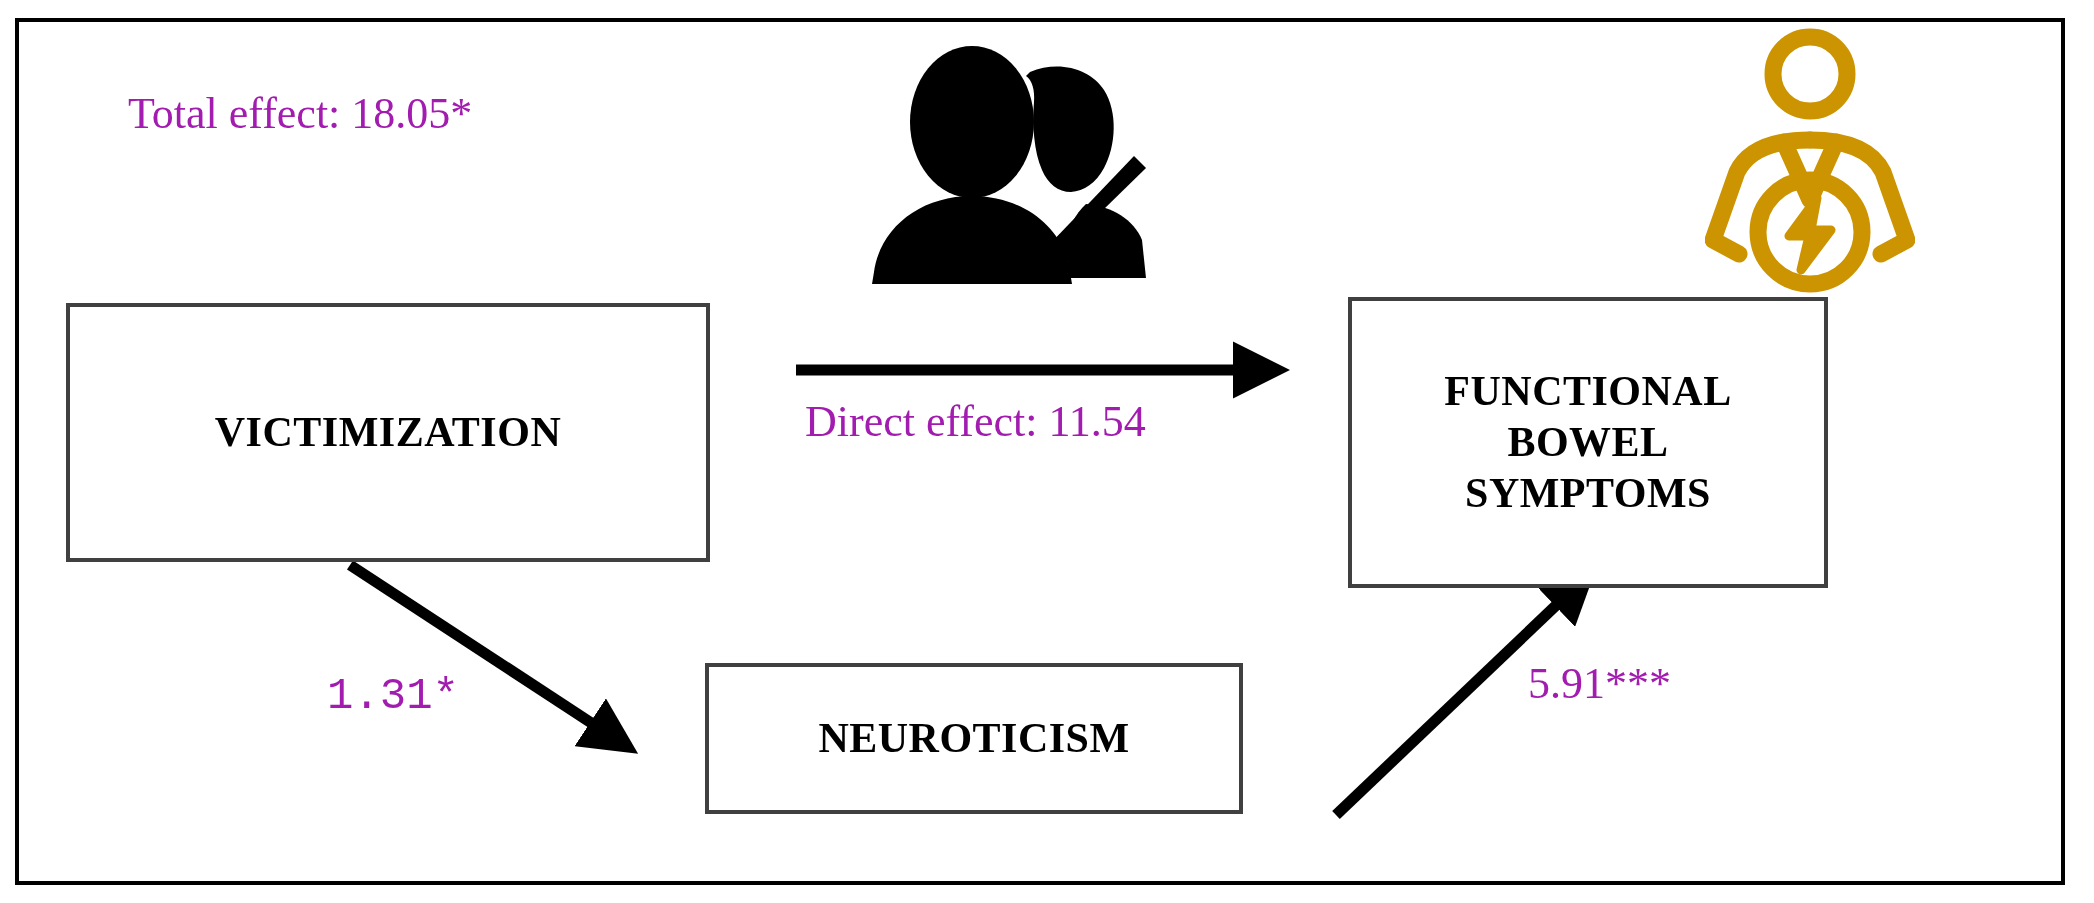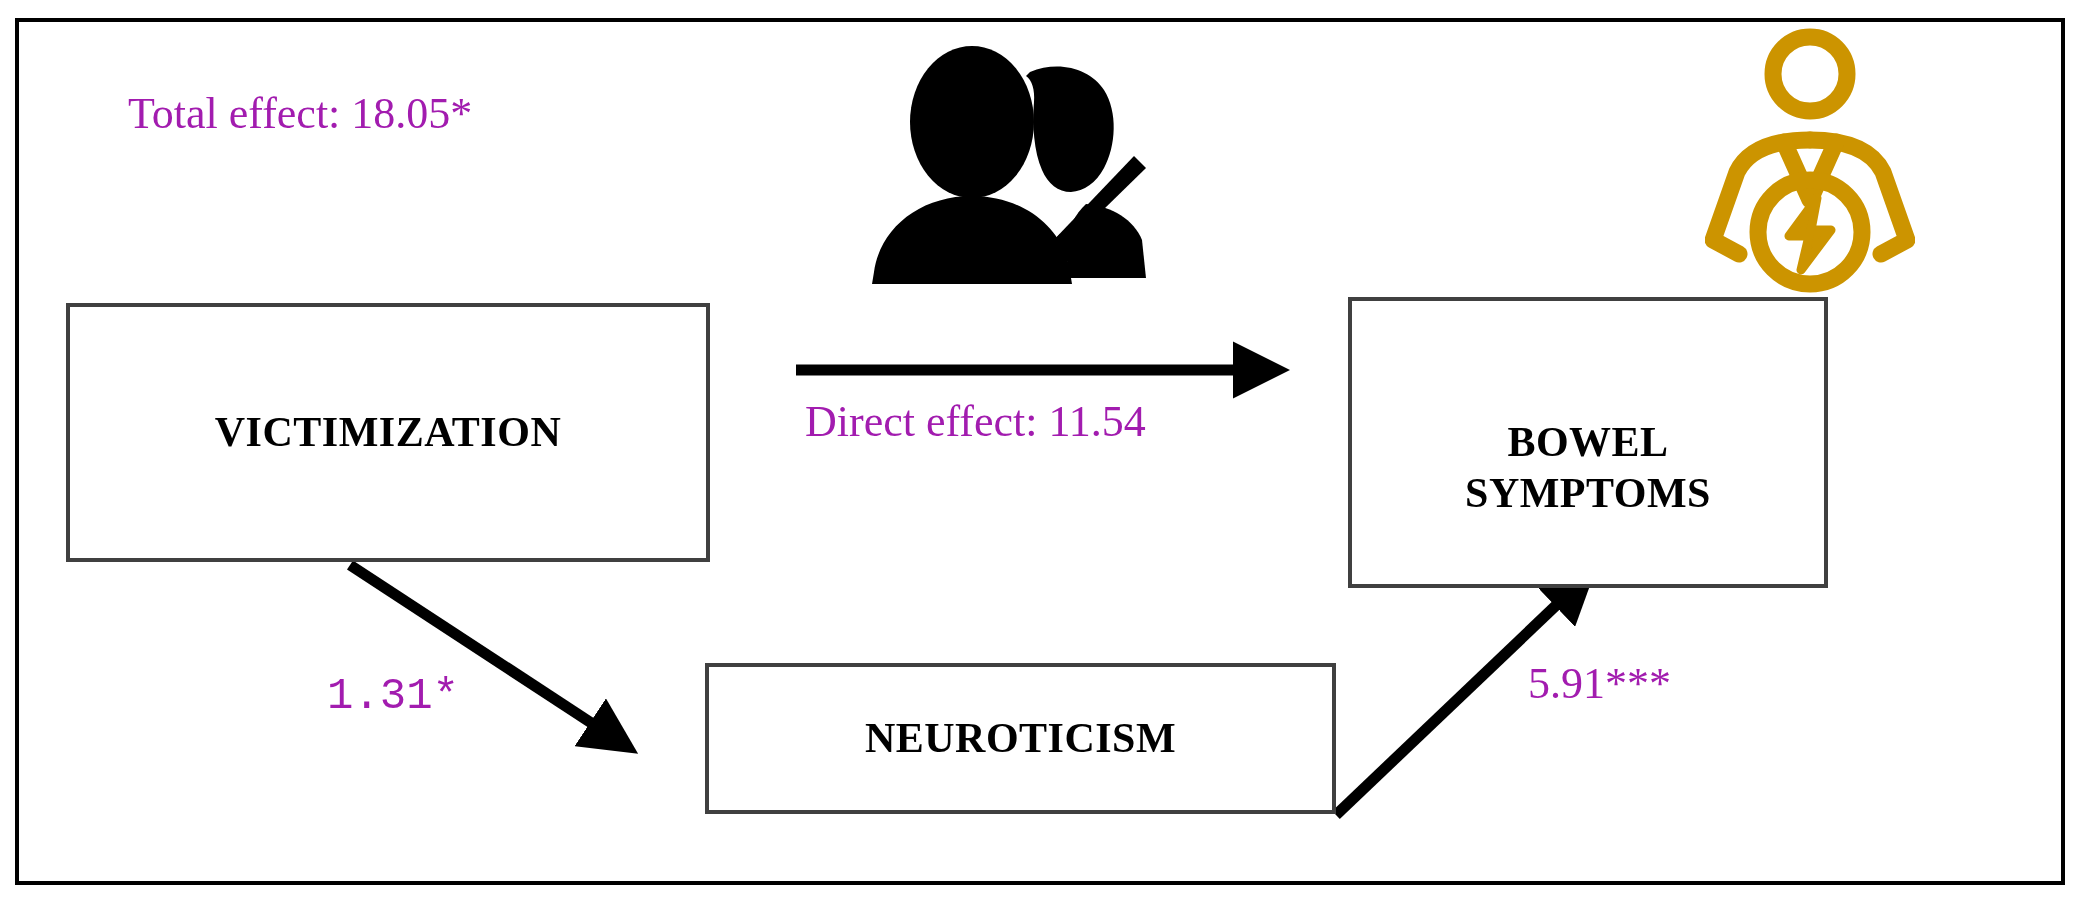--- a/index.html
+++ b/index.html
@@ -52,21 +52,21 @@
   }
   #box-fbs {
     left: 1348px;
     top: 297px;
     width: 480px;
     height: 291px;
   }
   #box-neuroticism {
     left: 705px;
     top: 663px;
-    width: 631px;
+    width: 538px;
     height: 151px;
   }
 
   
   .effect-label {
     position: absolute;
     color: #a21caf;
     font-size: 44px;
     white-space: nowrap;
     line-height: 1;
@@ -156,21 +156,21 @@
       <path d="M112 176 L84 214 L104 214 L96 248 L126 208 L106 208 Z" fill="#CC9400" stroke="#CC9400" stroke-width="9" stroke-linejoin="round"></path>
     </svg>
   </div>
 
   <div class="node-box" id="box-victimization">
     <span class="node-label">VICTIMIZATION</span>
   </div>
 
   <div class="node-box" id="box-fbs">
     <span class="node-label">
-      <br>
+      <span>FUNCTIONAL</span><br>
       <span>BOWEL</span><br>
       <span>SYMPTOMS</span>
     </span>
   </div>
 
   <div class="node-box" id="box-neuroticism">
     <span class="node-label">NEUROTICISM</span>
   </div>
 
   <div class="effect-label" id="label-total-effect">Total effect: 18.05*</div>

